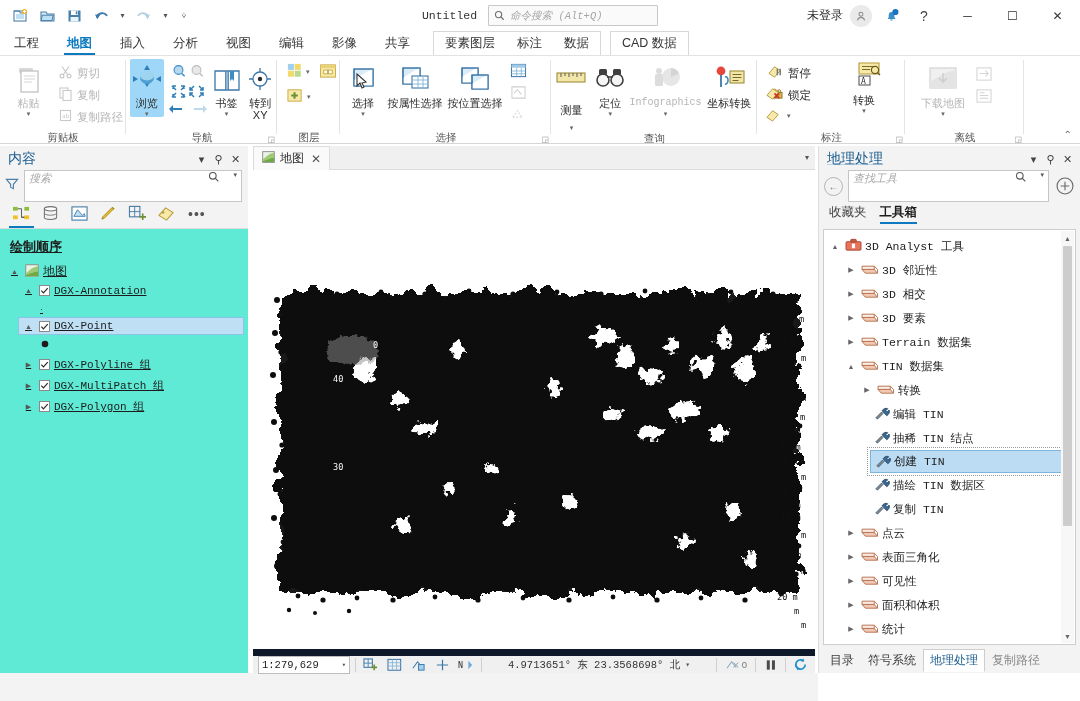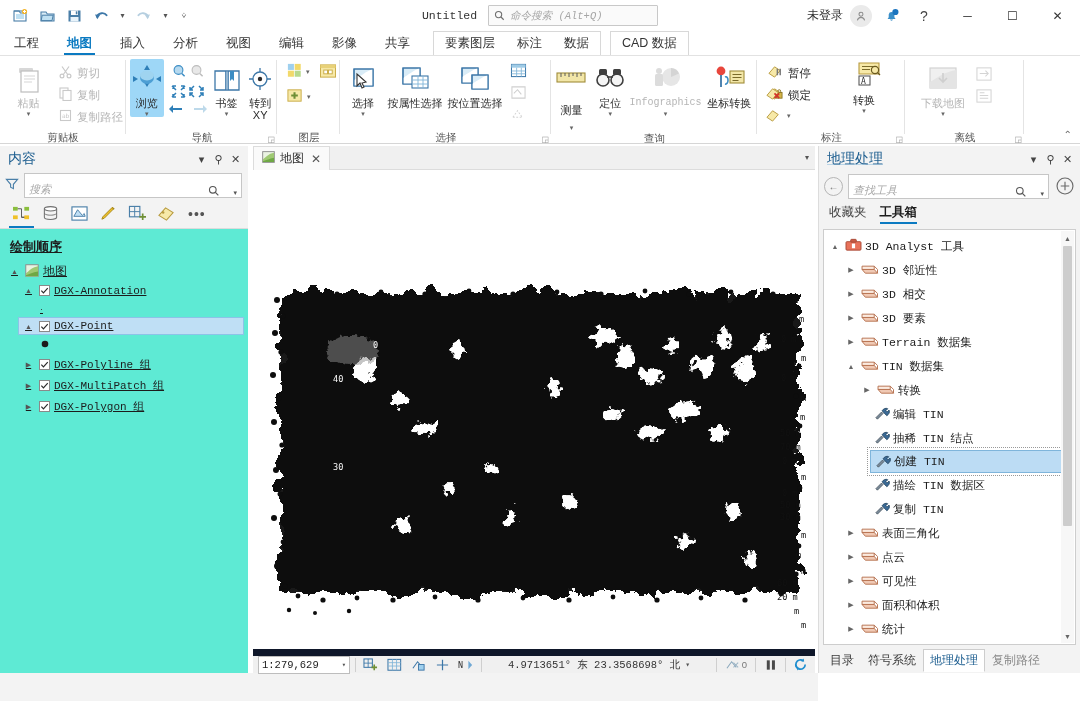--- a/index.html
+++ b/index.html
@@ -117,22 +117,22 @@
     height:26px; display:flex; align-items:center; padding:0 4px 0 8px;
     background:#f3f3f3;
   }
   .pane-title{ font-size:14px; color:#1c5d8f; flex:1; }
   .pane-title.gp{ color:#1c5d8f; text-decoration:underline; text-decoration-color:#b9d4e6; }
   .pane-ic{ width:17px; height:20px; display:flex; align-items:center; justify-content:center; color:#444; font-size:11px; }
   .srow{
     height:27px; display:flex; align-items:center; gap:5px; padding:0 6px 0 5px;
   }
   .sbox{
-    flex:1; height:25px; border:1px solid #c6c6c6; background:#fff;
-    display:flex; align-items:flex-end; padding:0 4px; gap:13px;
+    flex:1; height:32px; border:1px solid #c6c6c6; background:#fff;
+    display:flex; align-items:flex-start; padding:0 4px; gap:13px;
   }
   .sbox .ph{ flex:1; font-family:"Liberation Mono", monospace; font-size:11px; color:#a8a8a8; font-style:italic; }
   .tabstrip{
     height:30px; display:flex; align-items:center; gap:2px; padding:0 8px;
     border-bottom:1px solid #dcdcdc; position:relative;
   }
   .tstab{ width:27px; height:26px; display:flex; align-items:center; justify-content:center; position:relative; }
   .tstab.active:after{ content:""; position:absolute; left:1px; right:1px; bottom:-1px; height:2px; background:#0b7ac1; }
   .dots{ font-size:14px; color:#555; letter-spacing:1px; padding-left:6px; }
 
@@ -1182,30 +1182,30 @@
           <span class="glab">复制 TIN</span>
         </div>
 
         <div class="gnode" style="padding-left:20px;">
           <span class="gw">▶</span>
           <span><svg width="18" height="15" viewBox="0 0 19 16">
                 <path d="M1 9h13l3.5 4H4.5z" fill="#f0c9b4" stroke="#b5704e" stroke-width="1"></path>
                 <path d="M1 5.5h13v3.5H1z" fill="#fbeadf" stroke="#b5704e" stroke-width="1"></path>
                 <path d="M14 5.5l3.5 3.5v4" fill="none" stroke="#b5704e" stroke-width="1"></path>
               </svg></span>
-          <span class="glab">表面三角化</span>
+          <span class="glab">点云</span>
         </div>
         <div class="gnode" style="padding-left:20px;">
           <span class="gw">▶</span>
           <span><svg width="18" height="15" viewBox="0 0 19 16">
                 <path d="M1 9h13l3.5 4H4.5z" fill="#f0c9b4" stroke="#b5704e" stroke-width="1"></path>
                 <path d="M1 5.5h13v3.5H1z" fill="#fbeadf" stroke="#b5704e" stroke-width="1"></path>
                 <path d="M14 5.5l3.5 3.5v4" fill="none" stroke="#b5704e" stroke-width="1"></path>
               </svg></span>
-          <span class="glab">点云</span>
+          <span class="glab">表面三角化</span>
         </div>
         <div class="gnode" style="padding-left:20px;">
           <span class="gw">▶</span>
           <span><svg width="18" height="15" viewBox="0 0 19 16">
                 <path d="M1 9h13l3.5 4H4.5z" fill="#f0c9b4" stroke="#b5704e" stroke-width="1"></path>
                 <path d="M1 5.5h13v3.5H1z" fill="#fbeadf" stroke="#b5704e" stroke-width="1"></path>
                 <path d="M14 5.5l3.5 3.5v4" fill="none" stroke="#b5704e" stroke-width="1"></path>
               </svg></span>
           <span class="glab">可见性</span>
         </div>

